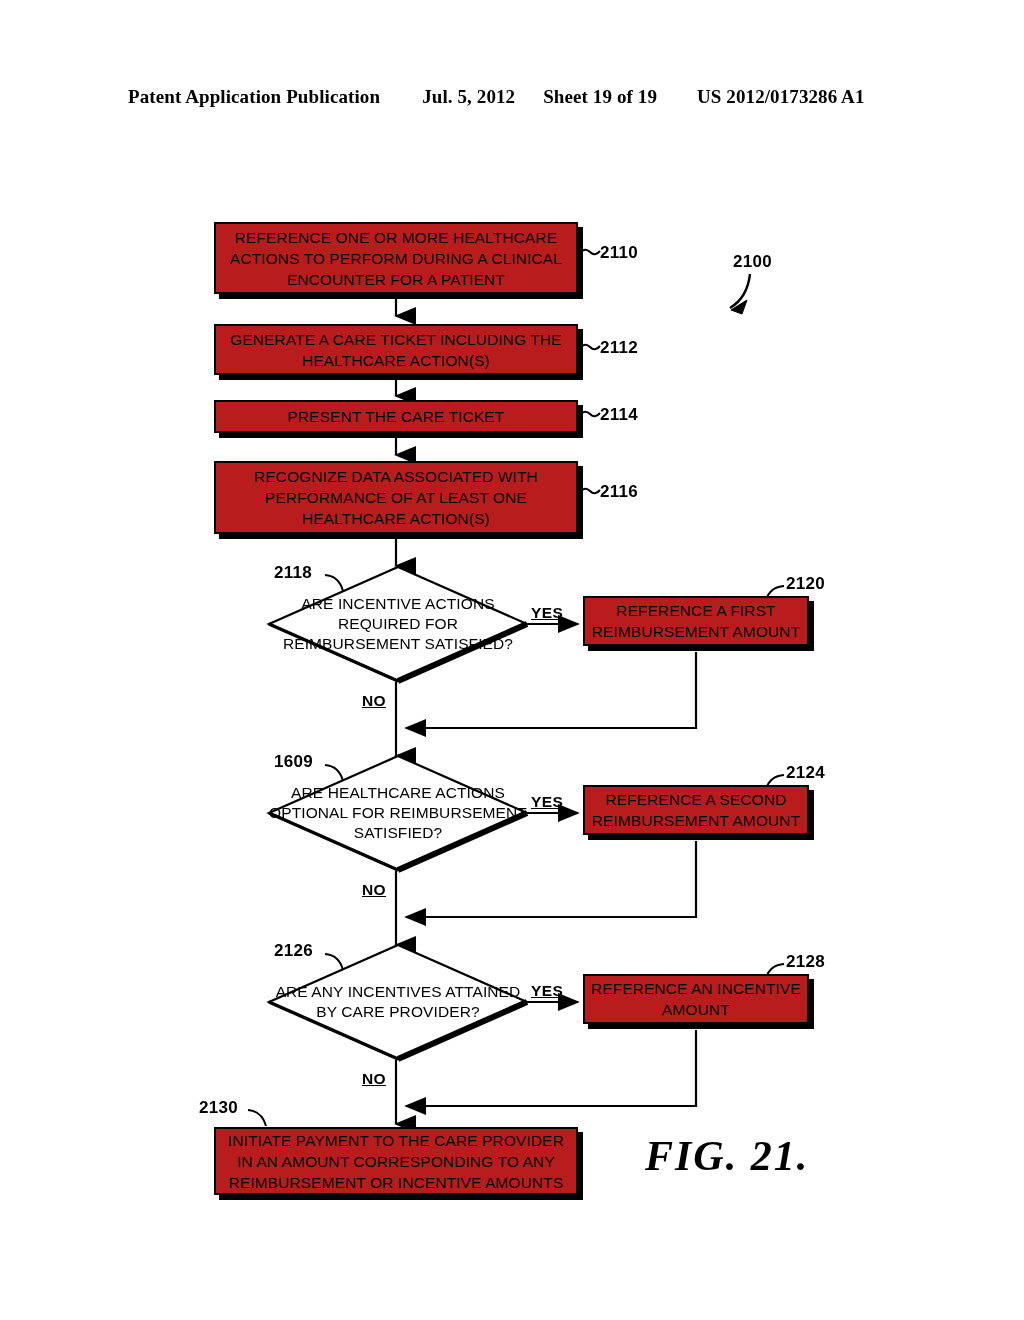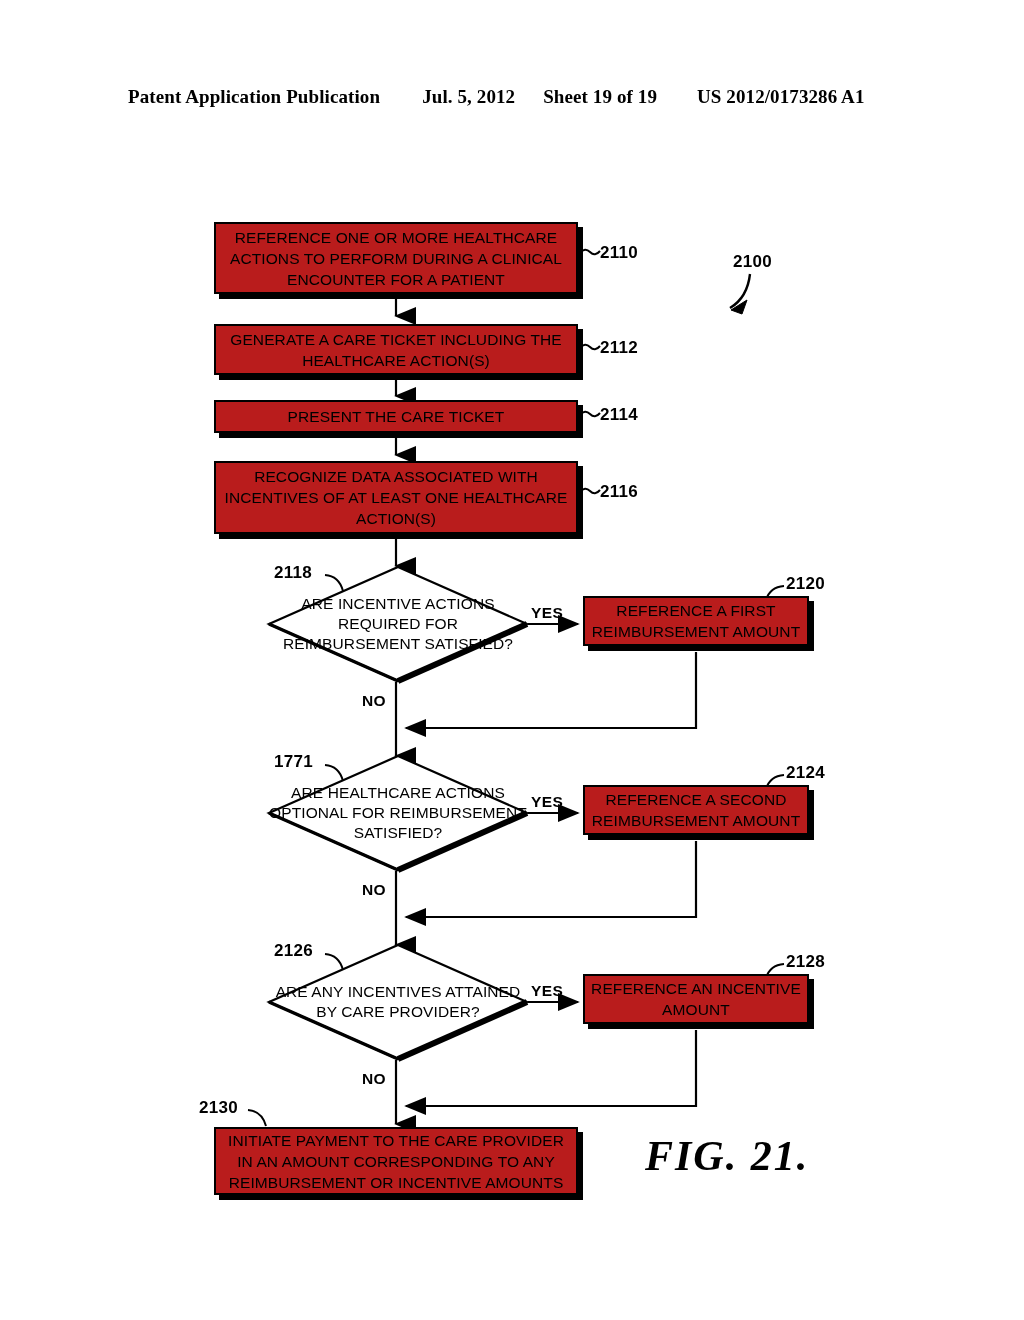--- a/index.html
+++ b/index.html
@@ -106,20 +106,21 @@
     white-space: nowrap;
   }
 
   
   .branch {
     position: absolute;
     font-size: 15.5px;
     font-weight: bold;
     letter-spacing: 0.4px;
     white-space: nowrap;
+    text-decoration: underline;
   }
 
   
   #fig-caption {
     position: absolute;
     left: 645px;
     top: 1132px;
     font-family: "Liberation Serif", serif;
     font-style: italic;
     font-size: 42px;
@@ -222,21 +223,21 @@
     <span class="ptext">GENERATE A CARE TICKET INCLUDING THE HEALTHCARE ACTION(S)</span>
   </div>
   <div class="refnum" style="left:600px; top:338px;">2112</div>
 
   <div class="pbox" style="left:214px; top:400px; width:364px; height:33px;">
     <span class="ptext">PRESENT THE CARE TICKET</span>
   </div>
   <div class="refnum" style="left:600px; top:405px;">2114</div>
 
   <div class="pbox" style="left:214px; top:461px; width:364px; height:73px;">
-    <span class="ptext">RECOGNIZE DATA ASSOCIATED WITH INCENTIVES OF AT LEAST ONE HEALTHCARE ACTION(S)</span>
+    <span class="ptext">RECOGNIZE DATA ASSOCIATED WITH PERFORMANCE OF AT LEAST ONE HEALTHCARE ACTION(S)</span>
   </div>
   <div class="refnum" style="left:600px; top:482px;">2116</div>
 
   <div class="dwrap" style="left:268px; top:566px; width:260px; height:116px;">
     <svg width="260" height="116" viewBox="0 0 260 116" xmlns="http://www.w3.org/2000/svg">
       <polygon points="130,1 259,58 130,115 1,58" fill="#ffffff" stroke="#000" stroke-width="2.2"></polygon>
       <path d="M130,115 L259,58" fill="none" stroke="#000" stroke-width="6"></path>
       <path d="M130,115 L1,58" fill="none" stroke="#000" stroke-width="3.4"></path>
     </svg>
     <div class="dlabel">ARE INCENTIVE ACTIONS REQUIRED FOR REIMBURSEMENT SATISFIED?</div>
@@ -251,21 +252,21 @@
   <div class="refnum" style="left:786px; top:574px;">2120</div>
 
   <div class="dwrap" style="left:268px; top:755px; width:260px; height:116px;">
     <svg width="260" height="116" viewBox="0 0 260 116" xmlns="http://www.w3.org/2000/svg">
       <polygon points="130,1 259,58 130,115 1,58" fill="#ffffff" stroke="#000" stroke-width="2.2"></polygon>
       <path d="M130,115 L259,58" fill="none" stroke="#000" stroke-width="6"></path>
       <path d="M130,115 L1,58" fill="none" stroke="#000" stroke-width="3.4"></path>
     </svg>
     <div class="dlabel">ARE HEALTHCARE ACTIONS OPTIONAL FOR REIMBURSEMENT SATISFIED?</div>
   </div>
-  <div class="refnum" style="left:274px; top:752px;">1771</div>
+  <div class="refnum" style="left:274px; top:752px;">1609</div>
   <div class="branch" style="left:531px; top:793px;">YES</div>
   <div class="branch" style="left:362px; top:881px;">NO</div>
 
   <div class="pbox" style="left:583px; top:785px; width:226px; height:50px;">
     <span class="ptext">REFERENCE A SECOND REIMBURSEMENT AMOUNT</span>
   </div>
   <div class="refnum" style="left:786px; top:763px;">2124</div>
 
   <div class="dwrap" style="left:268px; top:944px; width:260px; height:116px;">
     <svg width="260" height="116" viewBox="0 0 260 116" xmlns="http://www.w3.org/2000/svg">

